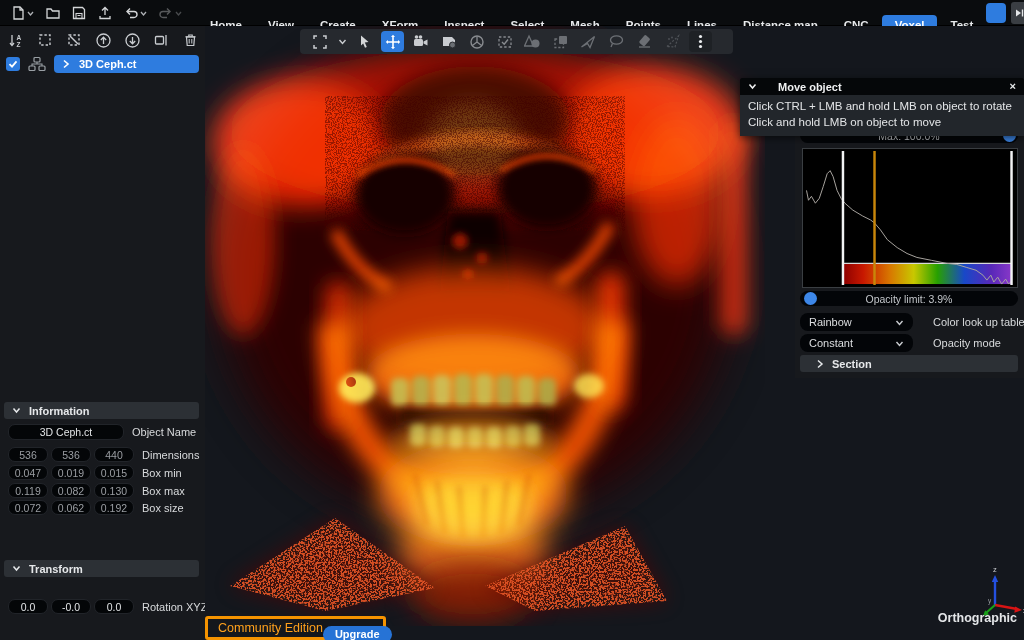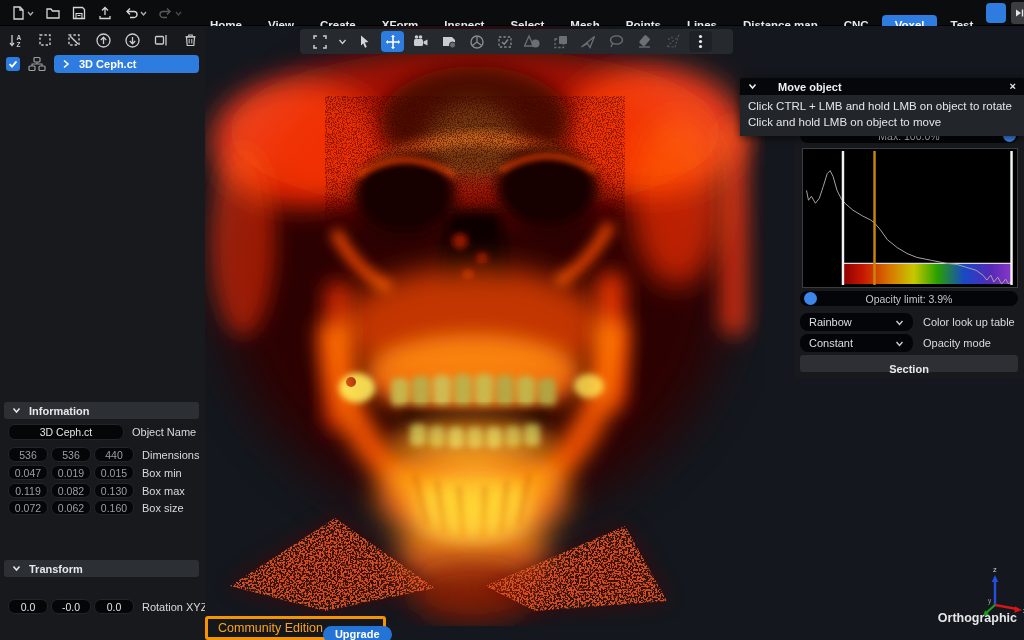--- a/index.html
+++ b/index.html
@@ -46,26 +46,26 @@
   .kebab-bg{background:#1e2125;}
 
   .right-panel{position:absolute;left:590px;top:96px;width:229px;height:256px;background:#17191d;}
   .slider{position:absolute;height:15px;border-radius:8px;background:#030508;display:flex;align-items:center;justify-content:center;color:#c3c6ca;font-size:10.5px;}
   .slider-handle{position:absolute;top:1px;width:13px;height:13px;border-radius:50%;background:#3d87e8;}
   #max-slider{left:595px;top:102px;width:218px;}
   #max-slider .slider-handle{right:2px;}
   #opacity-slider{left:595px;top:265px;width:218px;}
   #opacity-slider .slider-handle{left:4px;}
   #histogram{position:absolute;left:597px;top:122px;width:216px;height:140px;background:#000;border:1px solid #3a3e42;box-sizing:border-box;}
-  .dd-row{position:absolute;left:595px;display:flex;align-items:center;gap:10px;}
+  .dd-row{position:absolute;left:595px;display:flex;align-items:center;gap:20px;}
   #lut-row{top:287px}
   #mode-row{top:308px}
   .dropdown{width:113px;height:18px;background:#030508;border-radius:8px;display:flex;align-items:center;justify-content:space-between;color:#dcdee0;font-size:11px;padding:0 9px;box-sizing:border-box;}
   .dd-label{color:#d8dadc;font-size:11px;white-space:nowrap;}
-  #vx-section-hdr{position:absolute;left:595px;top:329px;width:218px;height:17px;background:#2c3035;border-radius:3px;display:flex;align-items:center;gap:8px;padding:0 16px;color:#e6e8ea;font-size:11px;font-weight:700;box-sizing:border-box;flex-direction:column;}
+  #vx-section-hdr{position:absolute;left:595px;top:329px;width:218px;height:17px;background:#2c3035;border-radius:3px;display:flex;align-items:center;gap:8px;padding:0 16px;color:#e6e8ea;font-size:11px;font-weight:700;box-sizing:border-box;}
 
   .popup{position:absolute;left:535px;top:52px;width:284px;z-index:6;box-shadow:0 2px 8px rgba(0,0,0,.6);}
   .popup-hdr{height:17px;background:#050709;border-radius:2px 2px 0 0;display:flex;align-items:center;gap:21px;padding:0 8px;color:#f0f1f2;font-size:11px;font-weight:700;}
   .popup-close{margin-left:auto;color:#e8eaec;font-size:11px;font-weight:700;line-height:17px;}
   .popup-body{background:#22262b;padding:3px 8px 6px;}
   .popup-line{color:#e3e5e7;font-size:11.5px;line-height:16px;white-space:nowrap;}
 
   .license{position:absolute;left:0;top:590px;width:181px;height:24px;border:3px solid #f59300;background:#14171c;border-radius:3px;display:flex;align-items:center;justify-content:space-between;padding:0 4px 0 10px;box-sizing:border-box;z-index:4;}
   .license-label{color:#ffa11c;font-size:12.5px;white-space:nowrap;}
   .upgrade-btn{background:#2673d6;border-radius:9px;height:17px;padding:0 12px;color:#fff;font-size:11px;font-weight:700;display:flex;align-items:center;margin-top:12px;}
@@ -252,21 +252,21 @@
     </div>
     <div class="prow" style="top:457px">
       <div class="field num">0.119</div>
       <div class="field num">0.082</div>
       <div class="field num">0.130</div>
       <span class="row-label">Box max</span>
     </div>
     <div class="prow" style="top:474px">
       <div class="field num">0.072</div>
       <div class="field num">0.062</div>
-      <div class="field num">0.160</div>
+      <div class="field num">0.192</div>
       <span class="row-label">Box size</span>
     </div>
 
     <div class="section-hdr" id="xform-hdr" style="top:534px">
       <svg width="9" height="9" viewBox="0 0 9 9">
           <polyline points="1.5,2.5 4.5,6 7.5,2.5" fill="none" stroke="#e6e8ea" stroke-width="1.5"></polyline>
         </svg>
       <span>Transform</span>
     </div>
 

